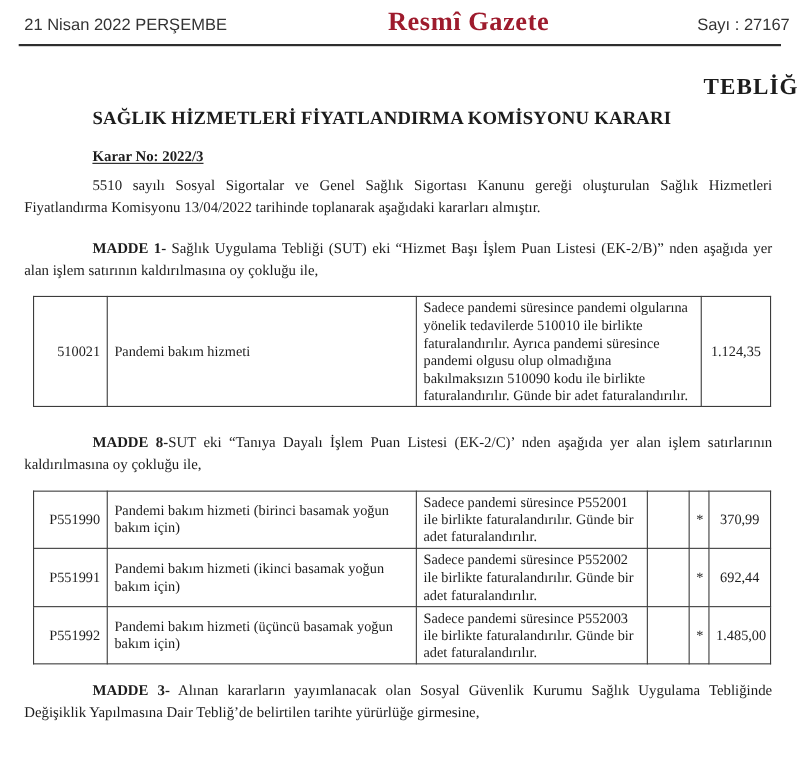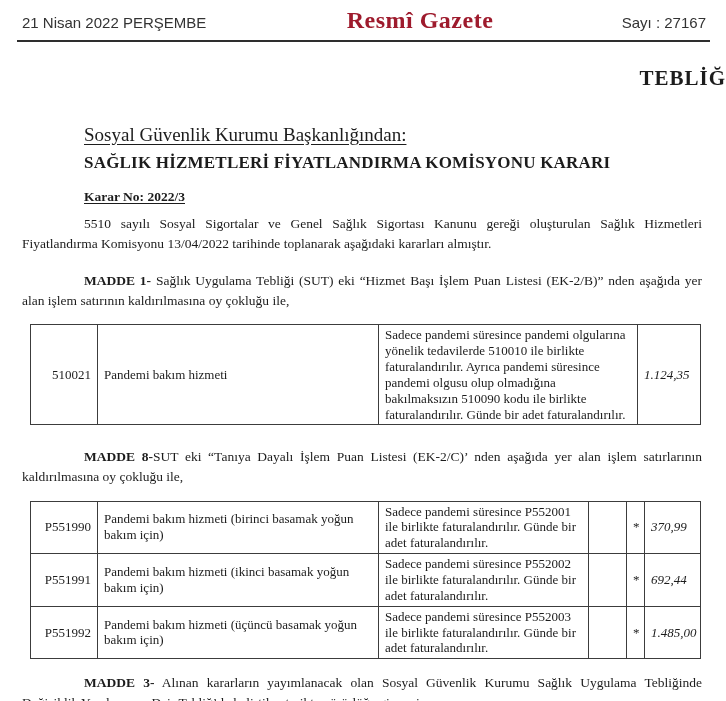--- a/index.html
+++ b/index.html
@@ -11,21 +11,21 @@
   *{margin:0;padding:0;box-sizing:border-box;}
   html,body{width:726px;height:701px;background:#ffffff;overflow:hidden;}
   body{
     font-family:"Liberation Serif", serif;
     color:var(--ink);
     -webkit-font-smoothing:antialiased;
   }
   
   .masthead-bar{
     display:flex;justify-content:space-between;align-items:baseline;
-    padding:7px 20px 0 22px;
+    padding:7px 8px 0 22px;
   }
   .masthead-date,.masthead-issue{
     font-family:"Liberation Sans", sans-serif;
     font-size:15px;color:#333;
   }
   .masthead-title{
     font-family:"Liberation Serif", serif;
     font-weight:bold;font-size:24px;
     color:var(--masthead-red,#9e1b2d);
     letter-spacing:.5px;
@@ -71,21 +71,21 @@
   table.doc-table td{
     border:1px solid var(--border);
     vertical-align:middle;
     padding:2px 6px;
     margin-left:20px;
   }
   td.cell-code{text-align:right;}
   td.cell-name{padding-left:9px;}
   td.cell-desc{padding:2px 5px;}
   td.cell-flag{text-align:center;padding:2px 2px;}
-  td.cell-value{text-align:left;padding:2px 3px;font-style:italic;}
+  td.cell-value{text-align:center;padding:2px 3px;}
   
   .t1-code{width:67px;} .t1-name{width:281px;} .t1-desc{width:259px;} .t1-value{width:63px;}
   
   .t2-code{width:67px;} .t2-name{width:281px;} .t2-desc{width:210px;}
   .t2-empty{width:38px;} .t2-flag{width:18px;} .t2-value{width:56px;}
   table.t2 td{height:46px;}
 </style>
 </head>
 <body>
 
@@ -93,21 +93,20 @@
   <span class="masthead-date">21 Nisan 2022 PERŞEMBE</span>
   <span class="masthead-title">Resmî Gazete</span>
   <span class="masthead-issue">Sayı : 27167</span>
 </header>
 <hr class="masthead-rule">
 
 <h1 class="section-title">TEBLİĞ</h1>
 
 <main class="content">
 
-  <div class="from-line">Sosyal Güvenlik Kurumu Başkanlığından:</div>
   <div class="decision-title">SAĞLIK HİZMETLERİ FİYATLANDIRMA KOMİSYONU KARARI</div>
   <div class="decision-no">Karar No: 2022/3</div>
 
   <p class="body-par intro-par">5510 sayılı Sosyal Sigortalar ve Genel Sağlık Sigortası Kanunu gereği oluşturulan Sağlık Hizmetleri Fiyatlandırma Komisyonu 13/04/2022 tarihinde toplanarak aşağıdaki kararları almıştır.</p>
 
   <p class="body-par madde1-par"><span class="madde-label">MADDE 1-</span><span> Sağlık Uygulama Tebliği (SUT) eki “Hizmet Başı İşlem Puan Listesi (EK-2/B)” nden aşağıda yer alan işlem satırının kaldırılmasına oy çokluğu ile,</span></p>
 
   <table class="doc-table t1">
     <tbody>
         <tr>

